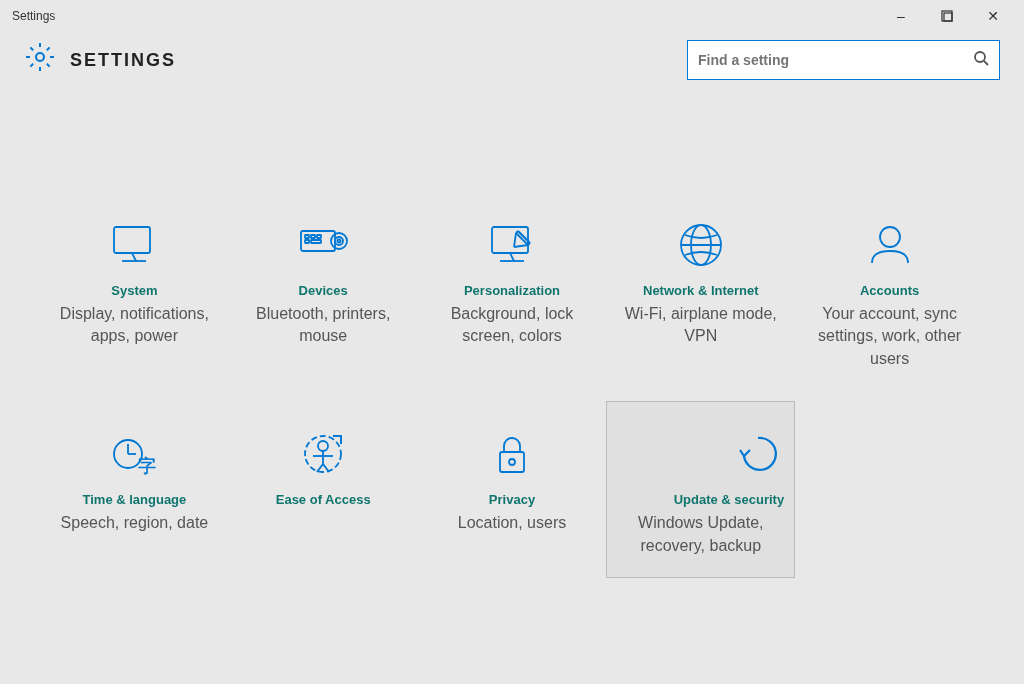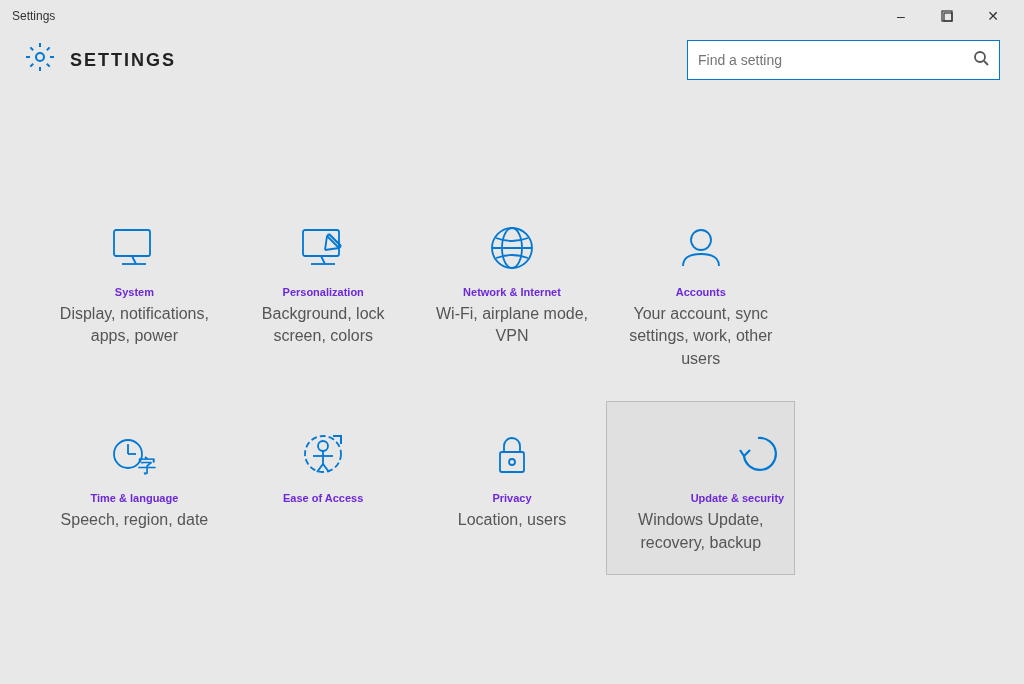--- a/index.html
+++ b/index.html
@@ -79,20 +79,21 @@
       padding: 0 10px;
     }
     .search-input {
       border: none;
       outline: none;
       flex: 1;
       font-size: 14px;
       color: #888;
       background: transparent;
       font-family: 'Segoe UI', Arial, sans-serif;
+      font-weight: bold;
     }
     .search-icon-btn {
       border: none;
       background: transparent;
       cursor: pointer;
       color: #555;
       font-size: 16px;
       padding: 0;
     }
 
@@ -141,23 +142,23 @@
 
     .settings-icon svg {
       width: 52px;
       height: 52px;
       fill: none;
       stroke: #0078d4;
       stroke-width: 1.8;
     }
 
     .settings-name {
-      font-size: 11px;
+      font-size: 13px;
       font-weight: 600;
-      color: #6d28d9;
+      color: #0f766e;
       margin-bottom: 5px;
       display: block;
     }
     .settings-desc {
       font-size: 16px;
       color: #555;
       line-height: 1.4;
     }
 
     .second-row {
@@ -213,20 +214,39 @@
         <svg viewBox="0 0 52 52">
           <rect x="6" y="8" width="36" height="26" rx="2"></rect>
           <line x1="14" y1="42" x2="38" y2="42"></line>
           <line x1="24" y1="34" x2="28" y2="42"></line>
         </svg>
       </div>
       <span class="settings-name">System</span>
       <span class="settings-desc">Display, notifications, apps, power</span>
     </div>
 
+    <div class="settings-item">
+      <div class="settings-icon">
+        <svg viewBox="0 0 52 52">
+
+          <rect x="4" y="12" width="34" height="20" rx="2"></rect>
+          <rect x="8" y="16" width="4" height="3" rx="0.5"></rect>
+          <rect x="14" y="16" width="4" height="3" rx="0.5"></rect>
+          <rect x="20" y="16" width="4" height="3" rx="0.5"></rect>
+          <rect x="8" y="21" width="4" height="3" rx="0.5"></rect>
+          <rect x="14" y="21" width="10" height="3" rx="0.5"></rect>
+
+          <circle cx="42" cy="22" r="8"></circle>
+          <circle cx="42" cy="22" r="4"></circle>
+          <circle cx="42" cy="22" r="1.5" stroke-width="2"></circle>
+        </svg>
+      </div>
+      <span class="settings-name">Devices</span>
+      <span class="settings-desc">Bluetooth, printers, mouse</span>
+    </div>
 
     <div class="settings-item">
       <div class="settings-icon">
         <svg viewBox="0 0 52 52">
           <rect x="6" y="8" width="36" height="26" rx="2"></rect>
           <line x1="14" y1="42" x2="38" y2="42"></line>
           <line x1="24" y1="34" x2="28" y2="42"></line>
 
           <line x1="32" y1="12" x2="44" y2="24" stroke-width="2.2"></line>
           <line x1="30" y1="14" x2="32" y2="12"></line>

